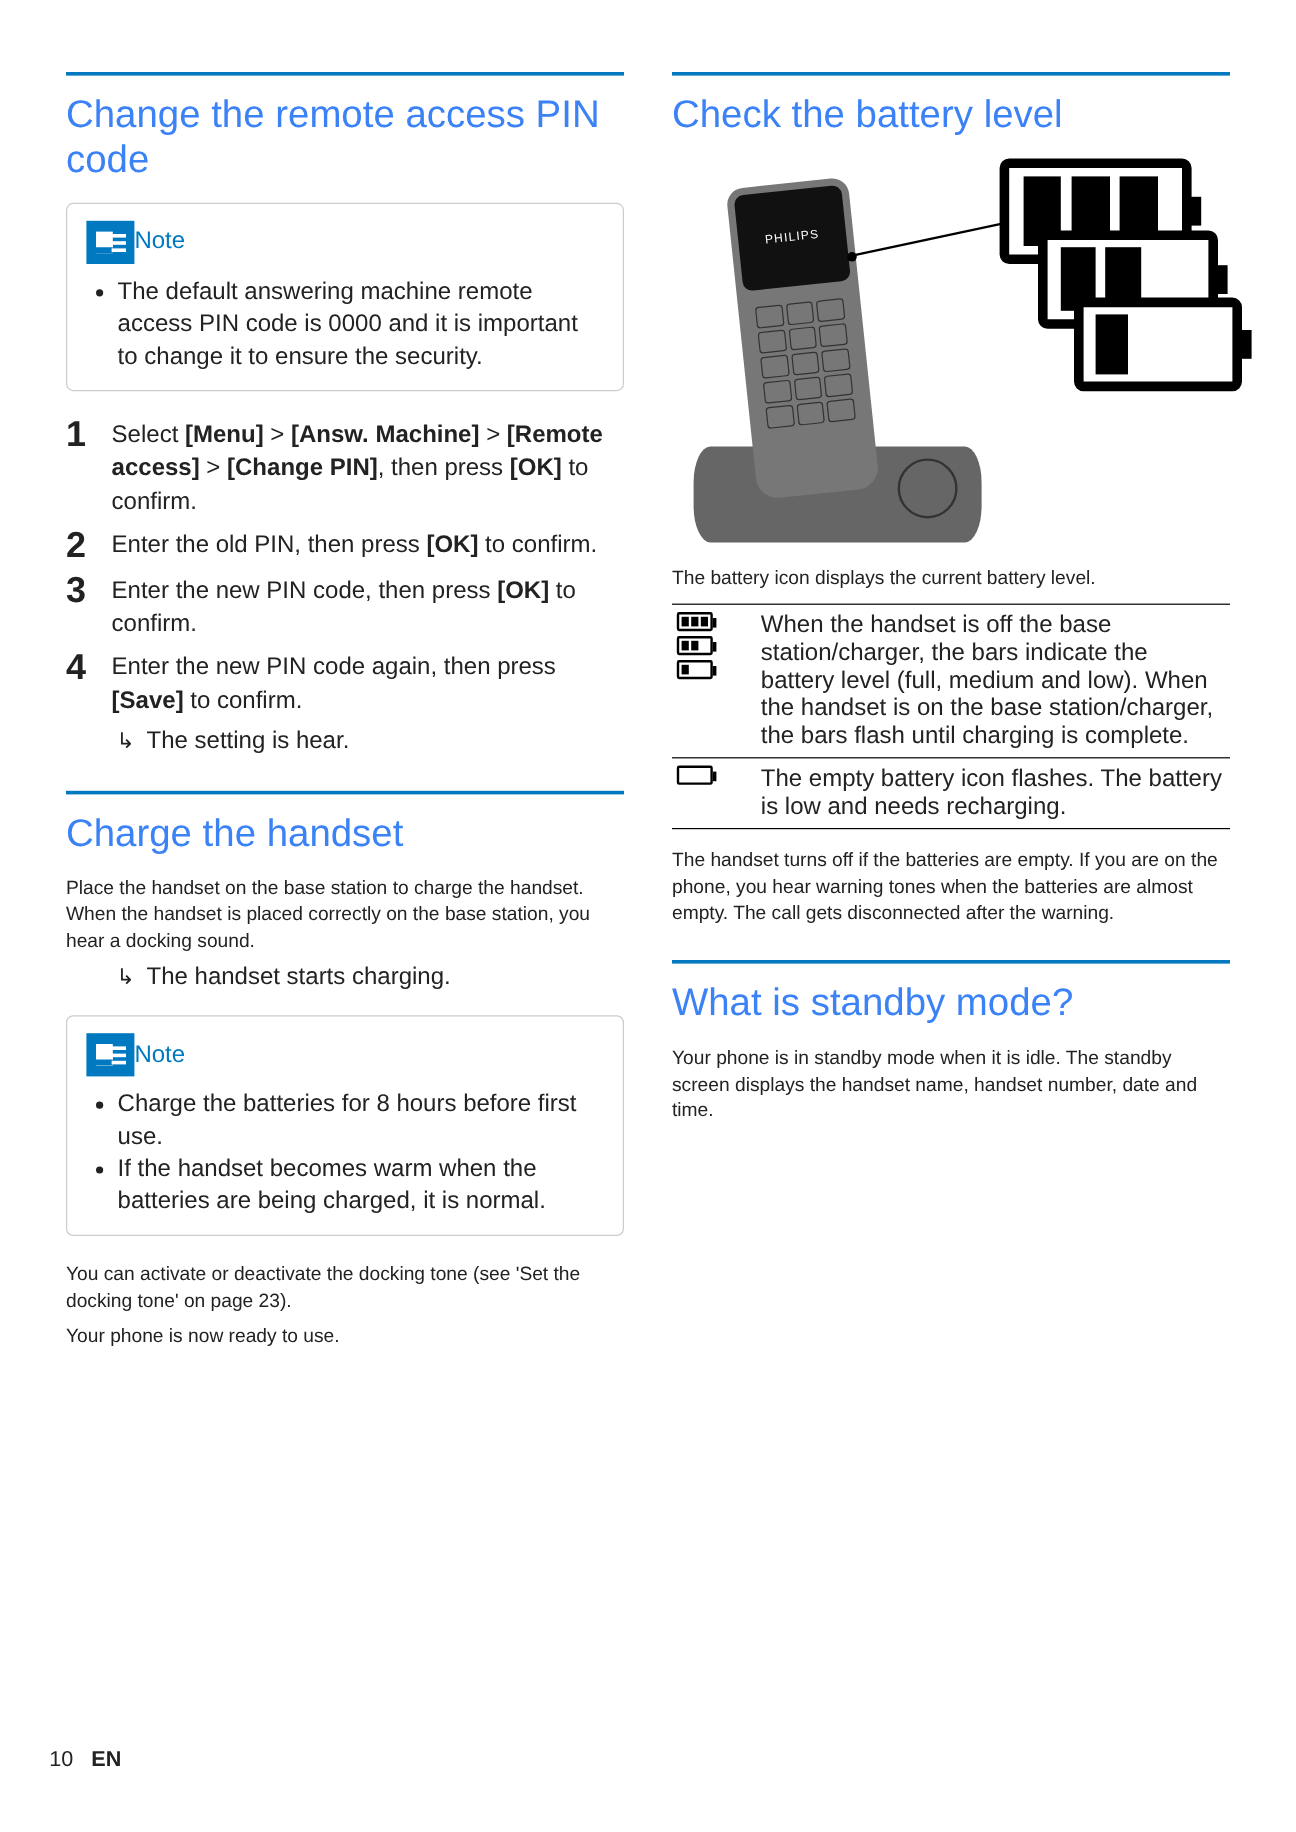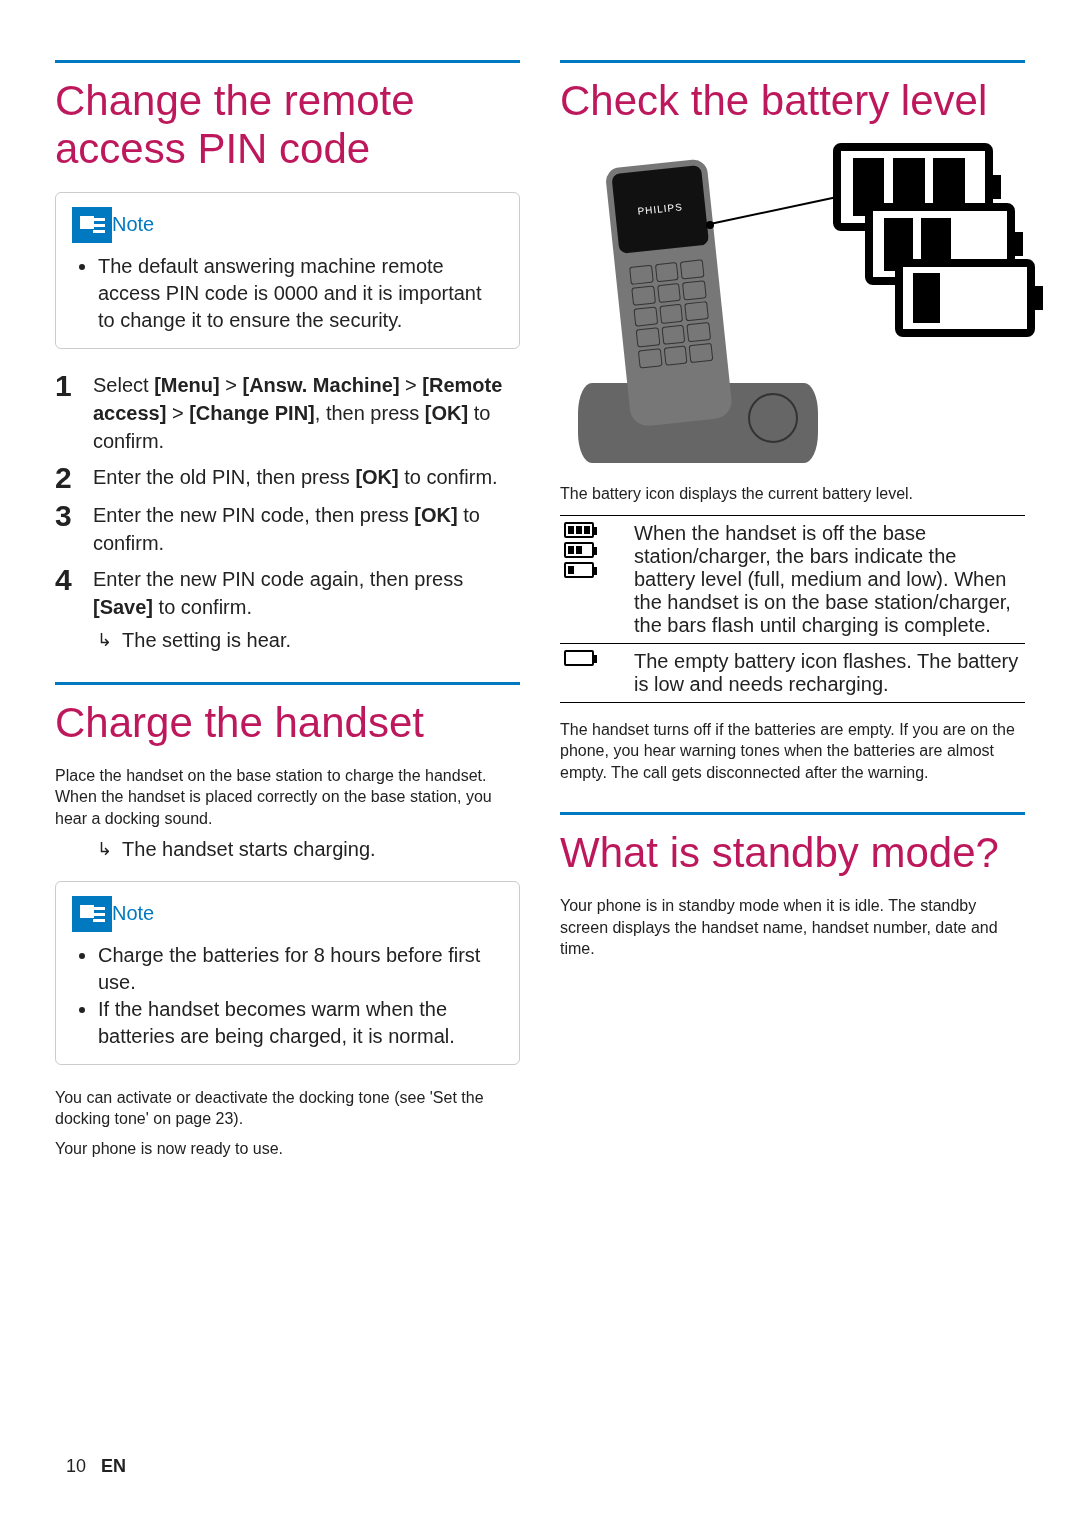--- a/index.html
+++ b/index.html
@@ -1,20 +1,20 @@
 <!DOCTYPE html>
 <html><head>
 <meta charset="utf-8">
 <style>
   * { box-sizing: border-box; margin: 0; padding: 0; }
   html, body { width: 1080px; height: 1527px; background: #fff; font-family: "Gill Sans", "Gill Sans MT", "Trebuchet MS", sans-serif; color: #222; }
   .page { display: flex; gap: 40px; padding: 60px 55px 20px 55px; }
   .col { flex: 1; display: flex; flex-direction: column; }
   .sect-rule { border-top: 3px solid #0079c1; margin-bottom: 14px; }
-  .sect-title { color: #be185d; font-size: 42px; font-weight: 400; line-height: 1.15; margin-bottom: 18px; }
+  .sect-title { color: #3b82f6; font-size: 32px; font-weight: 400; line-height: 1.15; margin-bottom: 18px; }
   .note-box { border: 1px solid #ccc; border-radius: 6px; padding: 14px 16px 14px 16px; margin-bottom: 22px; }
   .note-head { display: flex; align-items: center; gap: 0; margin-bottom: 10px; }
   .note-label { color: #0079c1; font-size: 20px; }
   .note-icon-wrap { width: 40px; height: 36px; background: #0079c1; position: relative; }
   .note-icon-wrap::before, .note-icon-wrap::after { content:""; position:absolute; background:#fff; }
   .note-icon-wrap::before { width:14px; height:18px; left:8px; top:9px; box-shadow: inset 0 -5px 0 0 #0079c1, inset 0 -9px 0 0 #fff; }
   .note-icon-wrap .line { position:absolute; right:7px; background:#fff; height:3px; width:12px; top:11px; box-shadow: 0 6px 0 #fff, 0 12px 0 #fff; }
   .note-list { list-style: disc; padding-left: 26px; font-size: 20px; line-height: 1.35; }
   .steps { margin-bottom: 30px; }
   .step { display: flex; gap: 14px; margin-bottom: 8px; }
@@ -46,21 +46,21 @@
   .bat.b2{ top:60px; left:70px; width:150px; height:82px; }
   .bat.b1{ top:116px; left:100px; width:140px; height:78px; }
   .tbl { width:100%; margin: 10px 0 16px 0; border-collapse: collapse; font-size:20px; }
   .tbl tr td { padding: 6px 4px; vertical-align: top; }
   .tbl .hr td { border-top:1px solid #000; padding:0; height:0; }
   .icon-col { width:70px; }
   .sm-bat { display:block; width:30px; height:16px; border:2px solid #000; border-radius:2px; position:relative; margin-bottom:4px; }
   .sm-bat::after { content:""; position:absolute; right:-5px; top:3px; width:3px; height:8px; background:#000; }
   .sm-bat .sb { position:absolute; top:2px; bottom:2px; width:6px; background:#000; }
   .sb1{left:2px} .sb2{left:10px} .sb3{left:18px}
-  .footer { position:absolute; left:66px; bottom:50px; font-size:18px; }
+  .footer { position:absolute; left:41px; bottom:50px; font-size:18px; }
   .footer .pn { margin-right:10px; }
   .footer .lang { font-weight:600; }
 </style>
 </head>
 <body>
 
 <div class="page">
 
   <div class="col">
 

